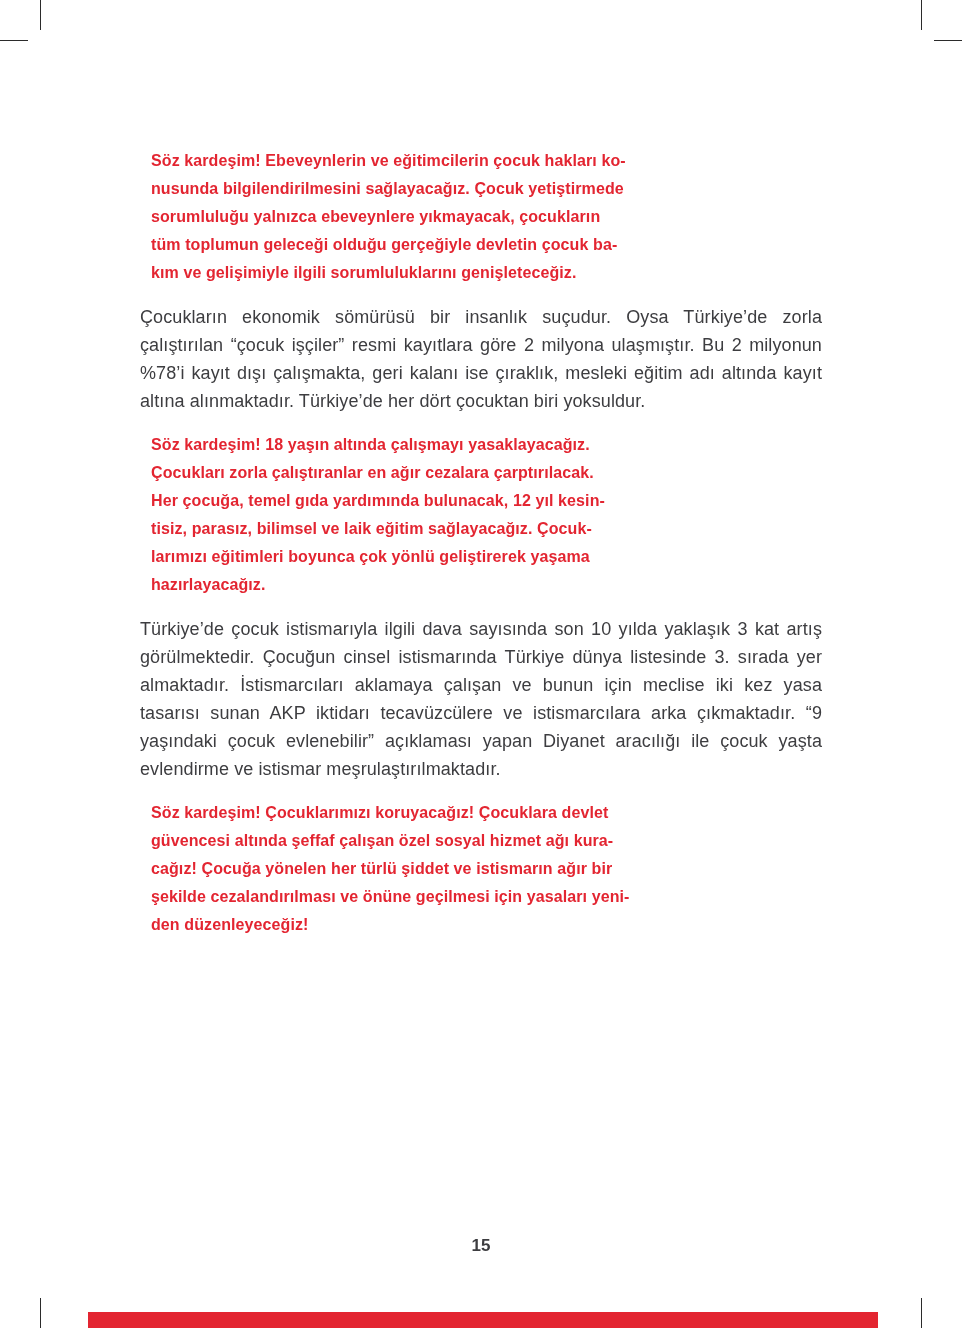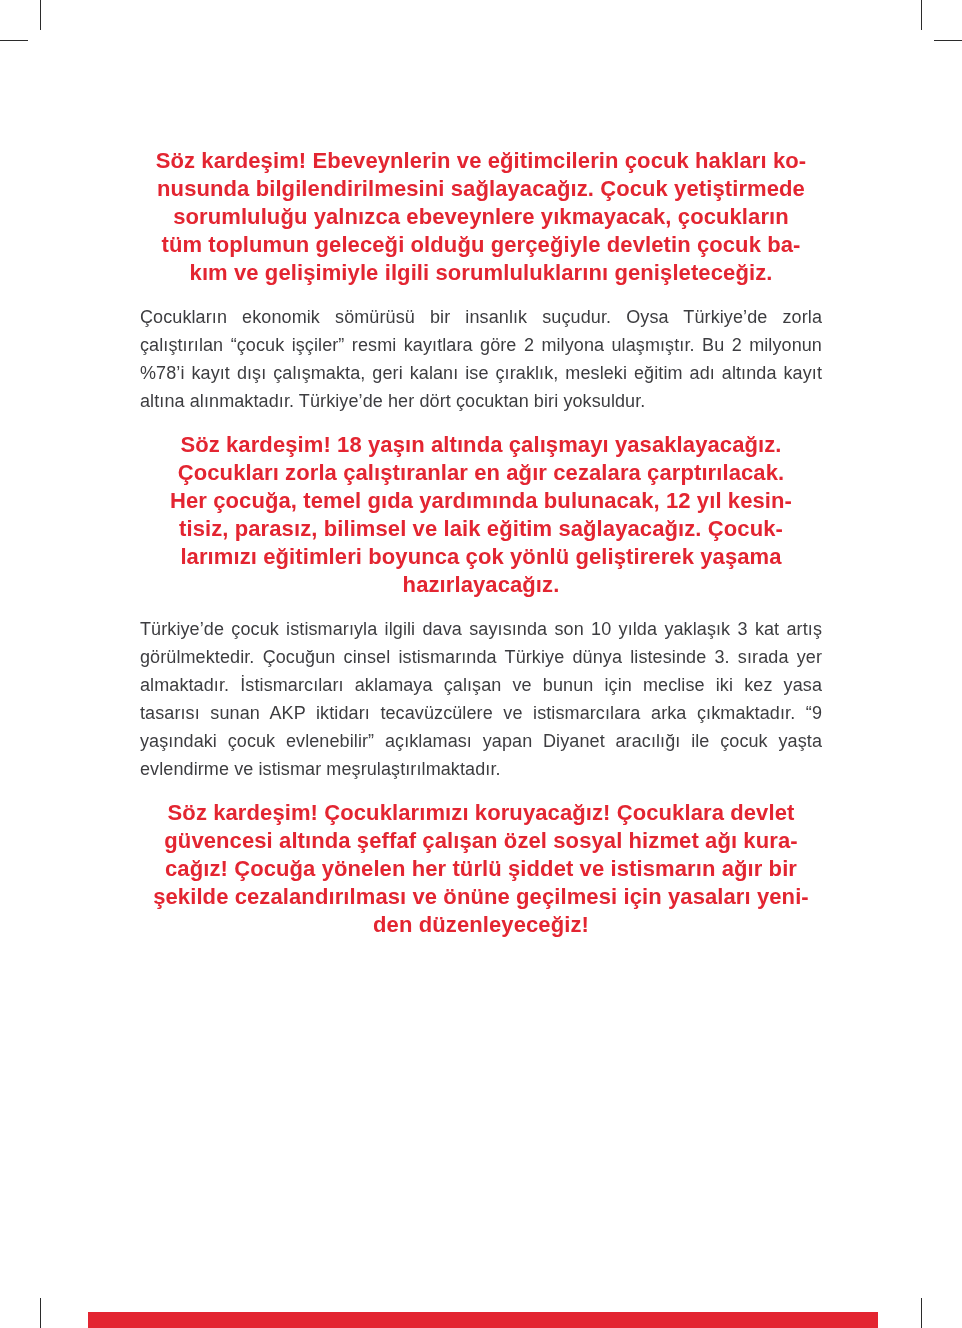--- a/index.html
+++ b/index.html
@@ -43,25 +43,25 @@
     margin: 0 0 15px 0;
     font-size: 18px;
     line-height: 28px;
     color: #3d3d40;
     text-align: justify;
     letter-spacing: 0.1px;
   }
   p.pledge-par {
     margin: 16px auto 16px auto;
     width: 660px;
-    font-size: 22px;
+    font-size: 16px;
     line-height: 28px;
     font-weight: bold;
     color: #e32531;
-    text-align: center;
+    text-align: left;
     white-space: pre-line;
     letter-spacing: 0.1px;
   }
 
   
   .page-number {
     position: absolute;
     left: 140px;
     width: 682px;
     top: 1236px;
@@ -110,16 +110,17 @@
 
     <p class="body-par">Türkiye’de çocuk istismarıyla ilgili dava sayısında son 10 yılda yaklaşık 3 kat artış görülmektedir. Çocuğun cinsel istismarında Türkiye dünya listesinde 3. sırada yer almaktadır. İstismarcıları aklamaya çalışan ve bunun için meclise iki kez yasa tasarısı sunan AKP iktidarı tecavüzcülere ve istismarcılara arka çıkmaktadır. “9 yaşındaki çocuk evlenebilir” açıklaması yapan Diyanet aracılığı ile çocuk yaşta evlendirme ve istismar meşrulaştırılmaktadır.</p>
 
     <p class="pledge-par">Söz kardeşim! Çocuklarımızı koruyacağız! Çocuklara devlet
 güvencesi altında şeffaf çalışan özel sosyal hizmet ağı kura-
 cağız! Çocuğa yönelen her türlü şiddet ve istismarın ağır bir
 şekilde cezalandırılması ve önüne geçilmesi için yasaları yeni-
 den düzenleyeceğiz!</p>
   </main>
 
+  <div class="page-number">15</div>
 
   <div class="bottom-bar"></div>
 
 </div>
 
 </body></html>

